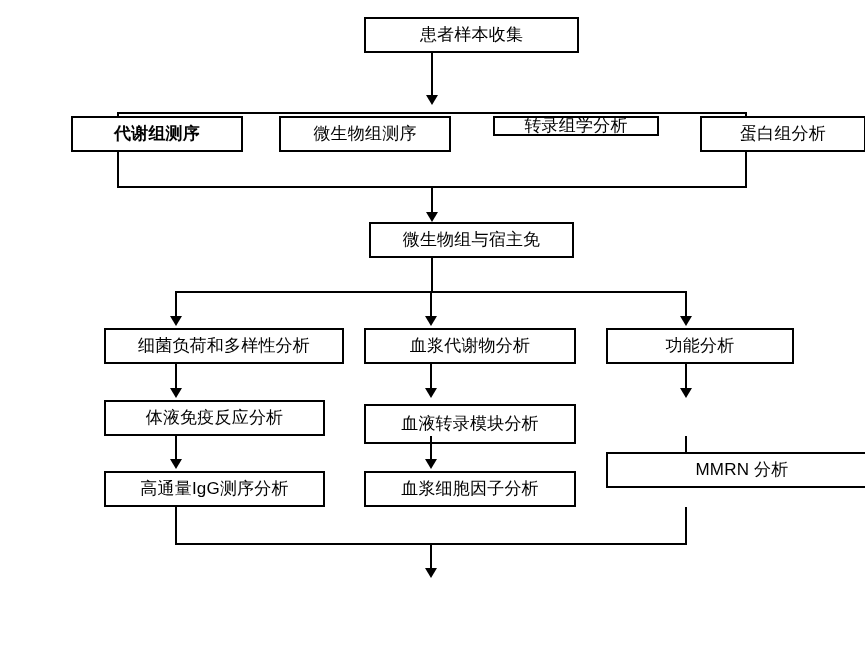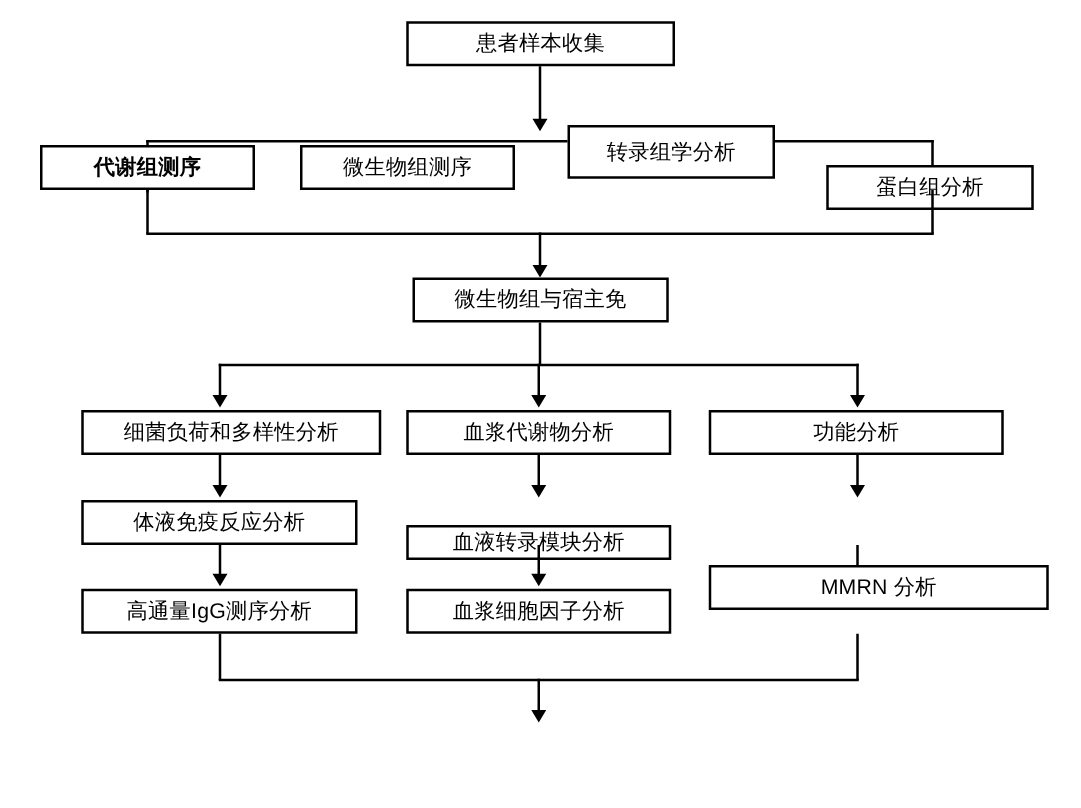--- a/index.html
+++ b/index.html
@@ -22,20 +22,21 @@
     background: #ffffff;
     display: flex;
     align-items: center;
     justify-content: center;
     text-align: left;
     color: #000000;
     font-size: 17px;
     line-height: 1.25;
     letter-spacing: 0.2px;
     white-space: pre-line;
+    margin-left: 39px;
   }
   .edge {
     position: absolute;
     background: #000000;
   }
   .edge-v { width: 2px; }
   .edge-h { height: 2px; }
   .arrowhead {
     position: absolute;
     width: 0;
@@ -54,53 +55,53 @@
 
   <div class="edge edge-v" style="left:431px; top:53px; height:46px;"></div>
   <div class="arrowhead" style="left:426px; top:95px;"></div>
 
   <div class="edge edge-h" style="left:117px; top:112px; width:630px;"></div>
   <div class="edge edge-v" style="left:117px; top:112px; height:42px;"></div>
   <div class="edge edge-v" style="left:745px; top:112px; height:42px;"></div>
 
   <div class="node" style="left:32px; top:116px; width:172px; height:36px;font-weight:bold;">代谢组测序</div>
   <div class="node" style="left:240px; top:116px; width:172px; height:36px;">微生物组测序</div>
-  <div class="node" style="left:454px; top:100px; width:166px; height:43px;">转录组学分析</div>
-  <div class="node" style="left:661px; top:132px; width:166px; height:36px;">蛋白组分析</div>
+  <div class="node" style="left:454px; top:116px; width:166px; height:20px;">转录组学分析</div>
+  <div class="node" style="left:661px; top:116px; width:166px; height:36px;">蛋白组分析</div>
 
   <div class="edge edge-v" style="left:117px; top:152px; width:2px; height:35px;"></div>
   <div class="edge edge-v" style="left:745px; top:152px; width:2px; height:35px;"></div>
   <div class="edge edge-h" style="left:117px; top:186px; width:630px;"></div>
   <div class="edge edge-v" style="left:431px; top:186px; height:32px;"></div>
   <div class="arrowhead" style="left:426px; top:212px;"></div>
 
   <div class="node" style="left:330px; top:222px; width:205px; height:36px;">微生物组与宿主免</div>
 
   <div class="edge edge-v" style="left:431px; top:258px; height:34px;"></div>
   <div class="edge edge-h" style="left:175px; top:291px; width:512px;"></div>
   <div class="edge edge-v" style="left:175px; top:291px; height:27px;"></div>
   <div class="arrowhead" style="left:170px; top:316px;"></div>
   <div class="edge edge-v" style="left:430px; top:291px; height:27px;"></div>
   <div class="arrowhead" style="left:425px; top:316px;"></div>
   <div class="edge edge-v" style="left:685px; top:291px; height:27px;"></div>
   <div class="arrowhead" style="left:680px; top:316px;"></div>
 
   <div class="node" style="left:65px; top:328px; width:240px; height:36px;">细菌负荷和多样性分析</div>
   <div class="node" style="left:325px; top:328px; width:212px; height:36px;">血浆代谢物分析</div>
-  <div class="node" style="left:567px; top:328px; width:236px; height:36px;">功能分析</div>
+  <div class="node" style="left:567px; top:328px; width:188px; height:36px;">功能分析</div>
 
   <div class="edge edge-v" style="left:175px; top:364px; height:26px;"></div>
   <div class="arrowhead" style="left:170px; top:388px;"></div>
   <div class="edge edge-v" style="left:430px; top:364px; height:26px;"></div>
   <div class="arrowhead" style="left:425px; top:388px;"></div>
   <div class="edge edge-v" style="left:685px; top:364px; height:26px;"></div>
   <div class="arrowhead" style="left:680px; top:388px;"></div>
 
   <div class="node" style="left:65px; top:400px; width:221px; height:36px;">体液免疫反应分析</div>
-  <div class="node" style="left:325px; top:420px; width:212px; height:28px;">血液转录模块分析</div>
+  <div class="node" style="left:325px; top:404px; width:212px; height:40px;">血液转录模块分析</div>
 
   <div class="edge edge-v" style="left:175px; top:436px; height:25px;"></div>
   <div class="arrowhead" style="left:170px; top:459px;"></div>
   <div class="edge edge-v" style="left:430px; top:436px; height:25px;"></div>
   <div class="arrowhead" style="left:425px; top:459px;"></div>
   <div class="edge edge-v" style="left:685px; top:436px; height:25px;"></div>
   <div class="arrowhead" style="left:680px; top:459px;"></div>
 
   <div class="node" style="left:65px; top:471px; width:221px; height:36px;">高通量IgG测序分析</div>
   <div class="node" style="left:325px; top:471px; width:212px; height:36px;">血浆细胞因子分析</div>

